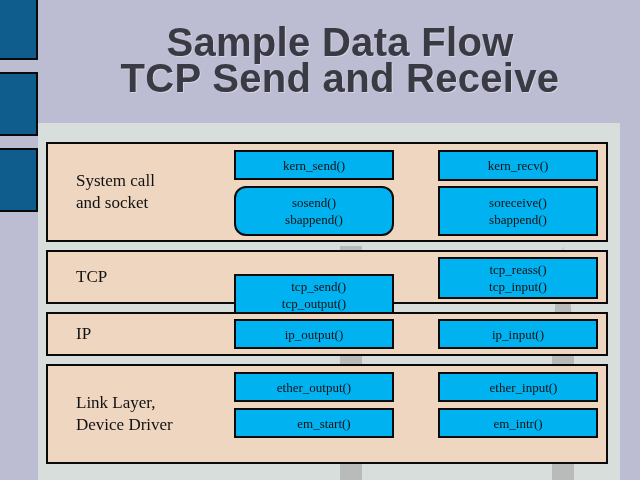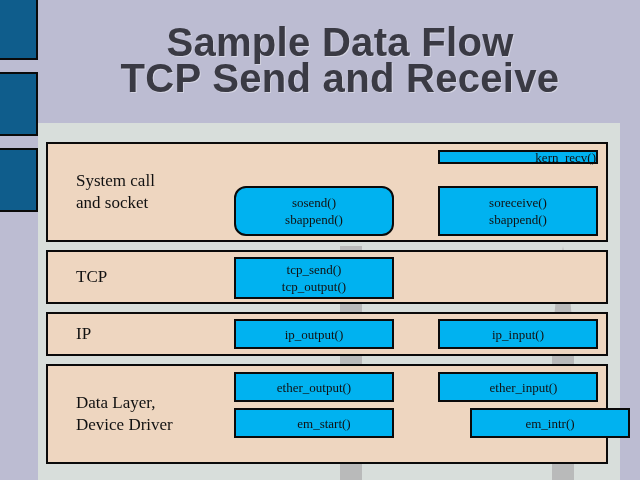--- a/index.html
+++ b/index.html
@@ -84,34 +84,34 @@
     display:flex;align-items:center;justify-content:center;
     font-family:"Liberation Serif",serif;
     font-size:13px;color:#111;line-height:17px;text-align:center;
   }
   .fn-box span{display:block;}
   .col-send{left:186px;width:160px;}
   .col-recv{left:390px;width:160px;}
 
   
   #fn-kern-send{top:6px;height:30px;}
-  #fn-kern-recv{top:6px;height:14px;justify-content:flex-end;}
+  #fn-kern-recv{top:6px;height:31px;}
   #fn-sosend{top:42px;height:50px;border-radius:12px;}
   #fn-soreceive{top:42px;height:50px;}
   
-  #fn-tcp-send{top:5px;height:42px;}
+  #fn-tcp-send{top:22px;height:42px;text-align:right;}
   #fn-tcp-reass{top:5px;height:42px;}
   
   #fn-ip-output{top:5px;height:30px;text-align:right;}
   #fn-ip-input{top:5px;height:30px;}
   
   #fn-ether-output{top:6px;height:30px;}
   #fn-ether-input{top:6px;height:30px;padding-left:11px;}
   #fn-em-start{top:42px;height:30px;padding-left:20px;}
-  #fn-em-intr{top:42px;height:30px;margin-left:32px;}
+  #fn-em-intr{top:42px;height:30px;}
 </style>
 </head>
 <body>
 
 <div id="slide">
 
   <div id="bg-texture"></div>
 
   <div class="sidebar-bar" id="bar1"></div>
   <div class="sidebar-bar" id="bar2"></div>
@@ -133,20 +133,23 @@
       <polygon points="25,0 31,40 36,95 36,348 14,348 14,95 19,40" fill="#b4b4b4" fill-opacity="0.85"></polygon>
     </svg>
 
     <div class="layer-row" id="row-syscall">
       <div class="layer-label">
         <div>
           <span>System call</span>
           <span>and socket</span>
         </div>
       </div>
+      <div class="fn-box col-send" id="fn-kern-send">
+        <span>kern_send()</span>
+      </div>
       <div class="fn-box col-send" id="fn-sosend">
         <div>
           <span>sosend()</span>
           <span>sbappend()</span>
         </div>
       </div>
       <div class="fn-box col-recv" id="fn-kern-recv">
         <span>kern_recv()</span>
       </div>
       <div class="fn-box col-recv" id="fn-soreceive">
@@ -162,40 +165,46 @@
         <div>
           <span>TCP</span>
         </div>
       </div>
       <div class="fn-box col-send" id="fn-tcp-send">
         <div>
           <span>tcp_send()</span>
           <span>tcp_output()</span>
         </div>
       </div>
+      <div class="fn-box col-recv" id="fn-tcp-reass">
+        <div>
+          <span>tcp_reass()</span>
+          <span>tcp_input()</span>
+        </div>
+      </div>
     </div>
 
     <div class="layer-row" id="row-ip">
       <div class="layer-label">
         <div>
           <span>IP</span>
         </div>
       </div>
       <div class="fn-box col-send" id="fn-ip-output">
         <span>ip_output()</span>
       </div>
       <div class="fn-box col-recv" id="fn-ip-input">
         <span>ip_input()</span>
       </div>
     </div>
 
     <div class="layer-row" id="row-link">
       <div class="layer-label">
         <div>
-          <span>Data Layer,</span>
+          <span>Link Layer,</span>
           <span>Device Driver</span>
         </div>
       </div>
       <div class="fn-box col-send" id="fn-ether-output">
         <span>ether_output()</span>
       </div>
       <div class="fn-box col-send" id="fn-em-start">
         <span>em_start()</span>
       </div>
       <div class="fn-box col-recv" id="fn-ether-input">

